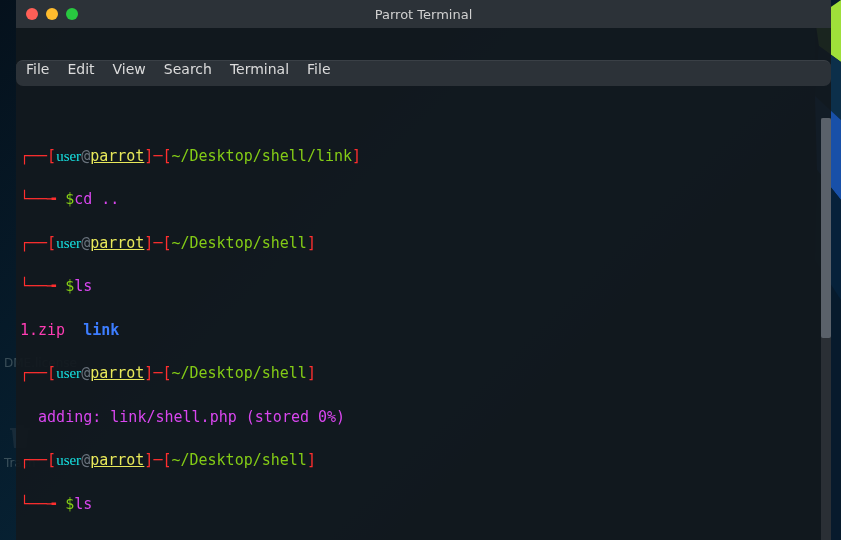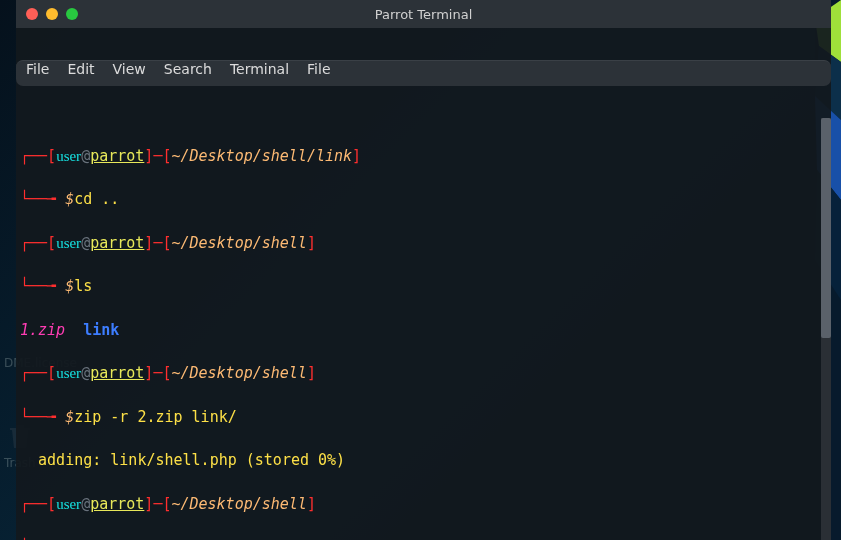--- a/index.html
+++ b/index.html
@@ -126,24 +126,24 @@
     width: 10px;
     height: 220px;
     background: #5a616a;
     border-radius: 2px;
   }
 
   
   .red { color: #ff2e2e; }
   .cyan { color: #16e0e0; font-family: Liberation Serif, serif; }
   .yellow { color: #e8e85a; text-decoration: underline; }
-  .green { color: #fdba74; font-style: italic; }
+  .green { color: #84cc16; }
   .bluedir { color: #3d7dff; font-weight: bold; text-align: right; }
-  .plain { color: #fde047; }
-  .magenta { color: #ff3db4; font-style: italic; }
+  .plain { color: #d946ef; }
+  .magenta { color: #ff3db4; }
   .dim { color: #6a737d; }
 
   .line { display: block; }
 </style>
 </head>
 <body>
 
 <div class="desktop-bg"></div>
 
 <div class="parrot-peek">
@@ -190,21 +190,20 @@
     <span>File</span>
   </div>
 
   <div class="term-body">
 <span class="line"><span class="red">┌──</span><span class="red">[</span><span class="cyan">user</span><span class="dim">@</span><span class="yellow">parrot</span><span class="red">]</span><span class="red">─</span><span class="red">[</span><span class="green">~/Desktop/shell/link</span><span class="red">]</span></span>
 <span class="line"><span class="red">└──╼</span><span class="green"> $</span><span class="plain">cd ..</span></span>
 <span class="line"><span class="red">┌──</span><span class="red">[</span><span class="cyan">user</span><span class="dim">@</span><span class="yellow">parrot</span><span class="red">]</span><span class="red">─</span><span class="red">[</span><span class="green">~/Desktop/shell</span><span class="red">]</span></span>
 <span class="line"><span class="red">└──╼</span><span class="green"> $</span><span class="plain">ls</span></span>
 <span class="line"><span class="magenta">1.zip</span>  <span class="bluedir">link</span></span>
 <span class="line"><span class="red">┌──</span><span class="red">[</span><span class="cyan">user</span><span class="dim">@</span><span class="yellow">parrot</span><span class="red">]</span><span class="red">─</span><span class="red">[</span><span class="green">~/Desktop/shell</span><span class="red">]</span></span>
-<span class="line"><span class="red">└──╼</span><span class="green"> $</span><span class="plain">zip -r 2.zip link/</span></span>
 <span class="line"><span class="plain">  adding: link/shell.php (stored 0%)</span></span>
 <span class="line"><span class="red">┌──</span><span class="red">[</span><span class="cyan">user</span><span class="dim">@</span><span class="yellow">parrot</span><span class="red">]</span><span class="red">─</span><span class="red">[</span><span class="green">~/Desktop/shell</span><span class="red">]</span></span>
 <span class="line"><span class="red">└──╼</span><span class="green"> $</span><span class="plain">ls</span></span>
 
 
 
     <div class="scrollbar">
       <div class="scrollbar-thumb"></div>
     </div>
   </div>

